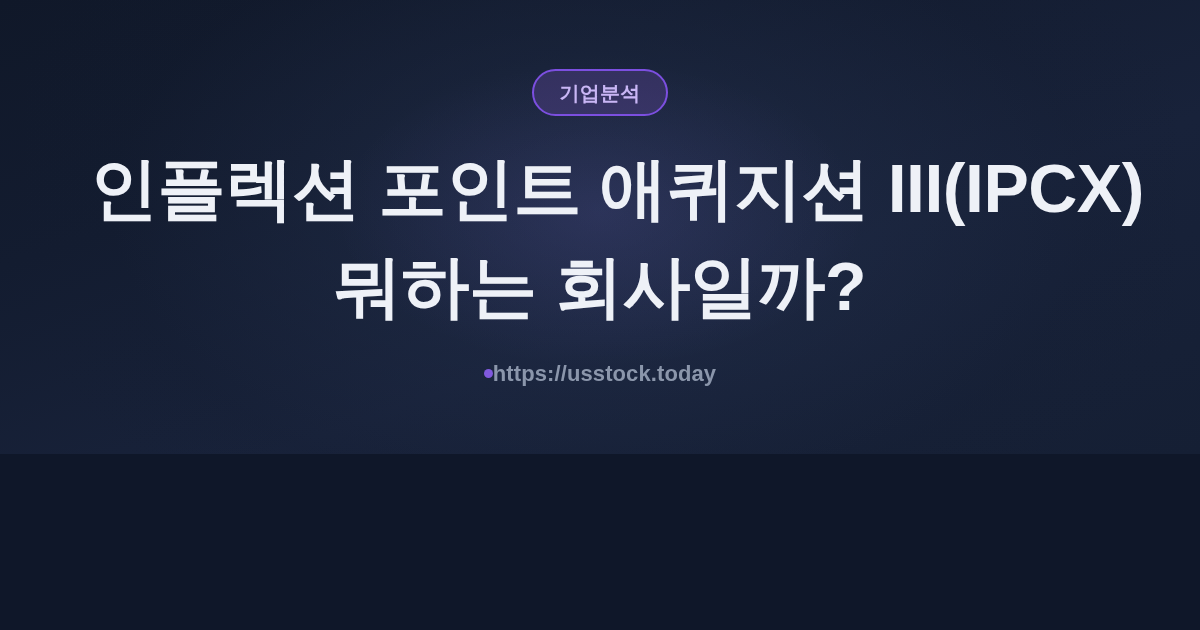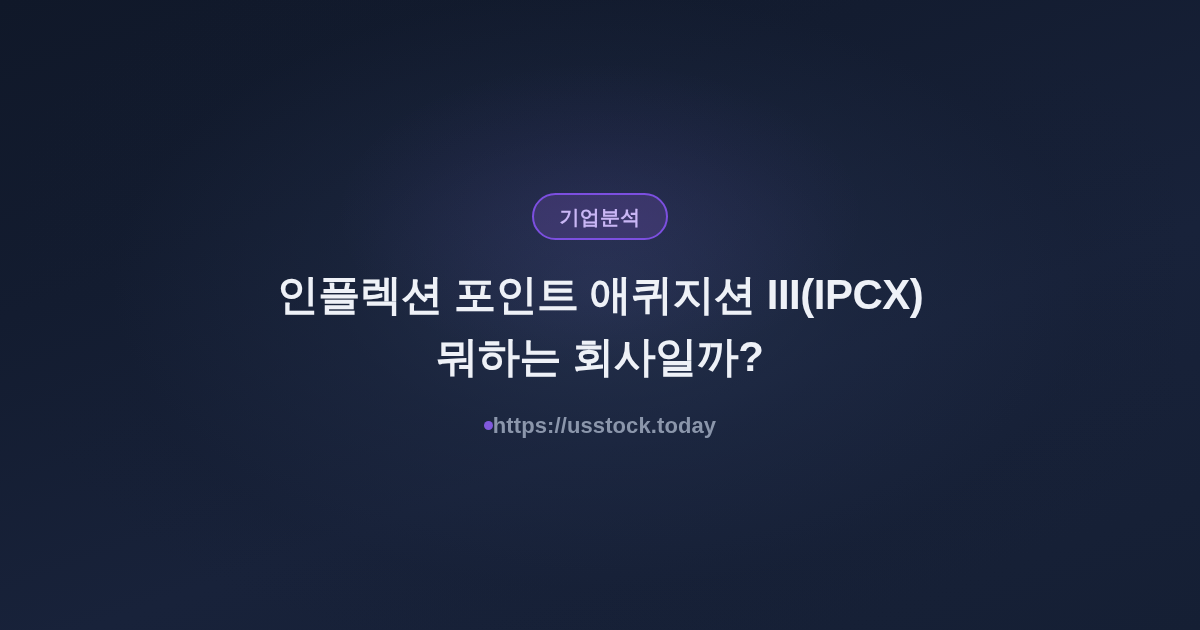--- a/index.html
+++ b/index.html
@@ -13,21 +13,21 @@
 
   body {
     font-family: "Liberation Sans", "DejaVu Sans", sans-serif;
     background: #0f1729;
   }
 
   
   .og-card {
     position: relative;
     width: 1200px;
-    height: 630px;
+    height: 454px;
     overflow: hidden;
     background:
       linear-gradient(135deg, #111a2e 0%, #141d31 45%, #16203549 70%, #151e33 100%),
       #121a2c;
   }
 
   
   .bg-gradient {
     position: absolute;
     inset: 0;
@@ -101,21 +101,21 @@
     letter-spacing: 0.2px;
     color: #c9b6f5;
     line-height: 1;
     white-space: nowrap;
   }
 
   
   .title {
     max-width: 1020px;
     text-align: center;
-    font-size: 42px;
+    font-size: 68px;
     font-weight: bold;
     line-height: 1.38;
     letter-spacing: -0.5px;
     color: #eef1f7;
     word-break: keep-all;
   }
 
   .title-line {
     display: block;
     white-space: nowrap;

